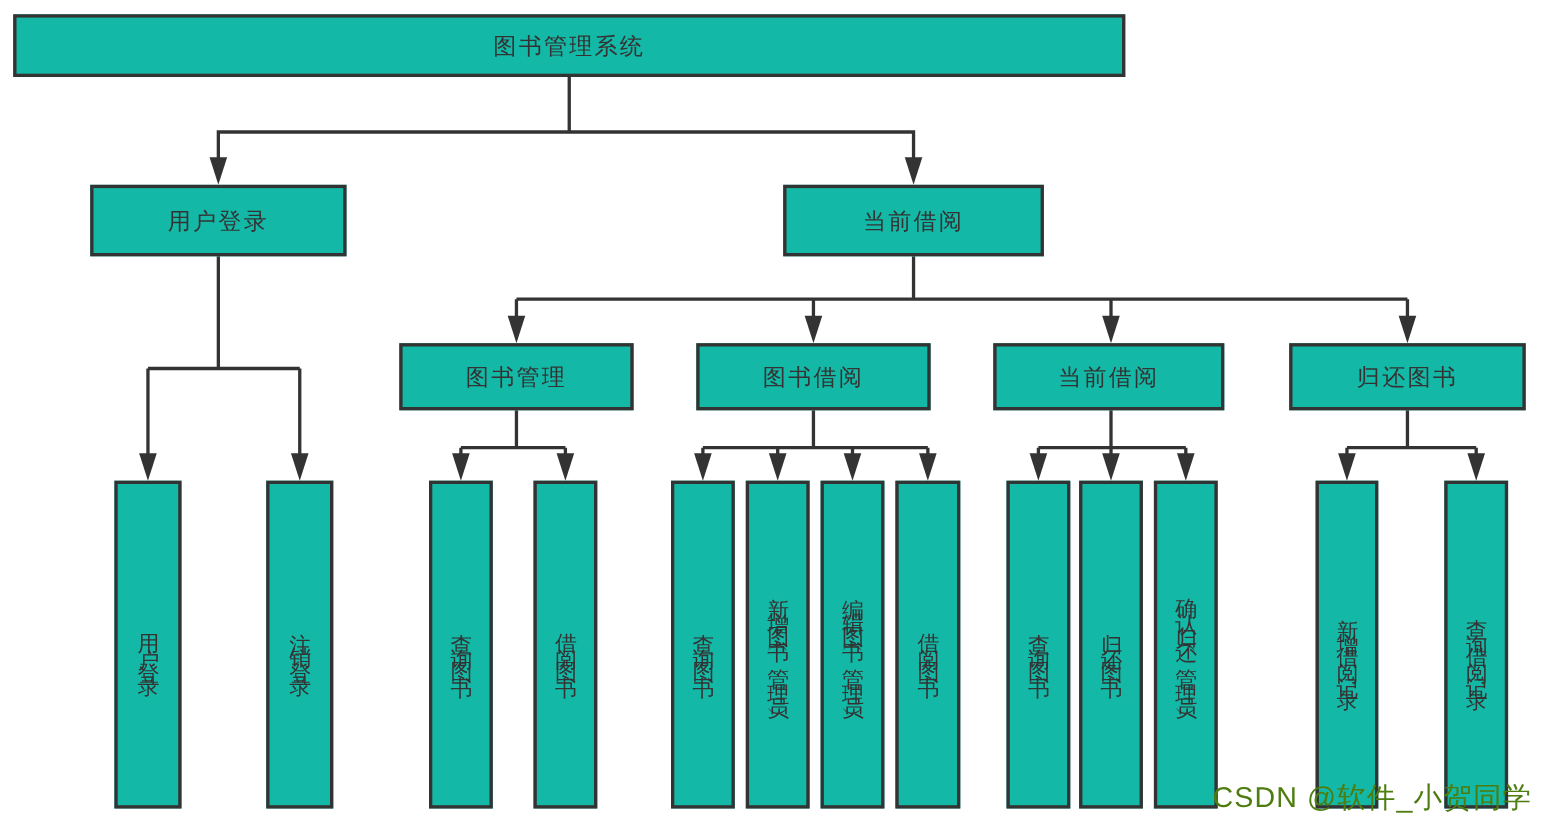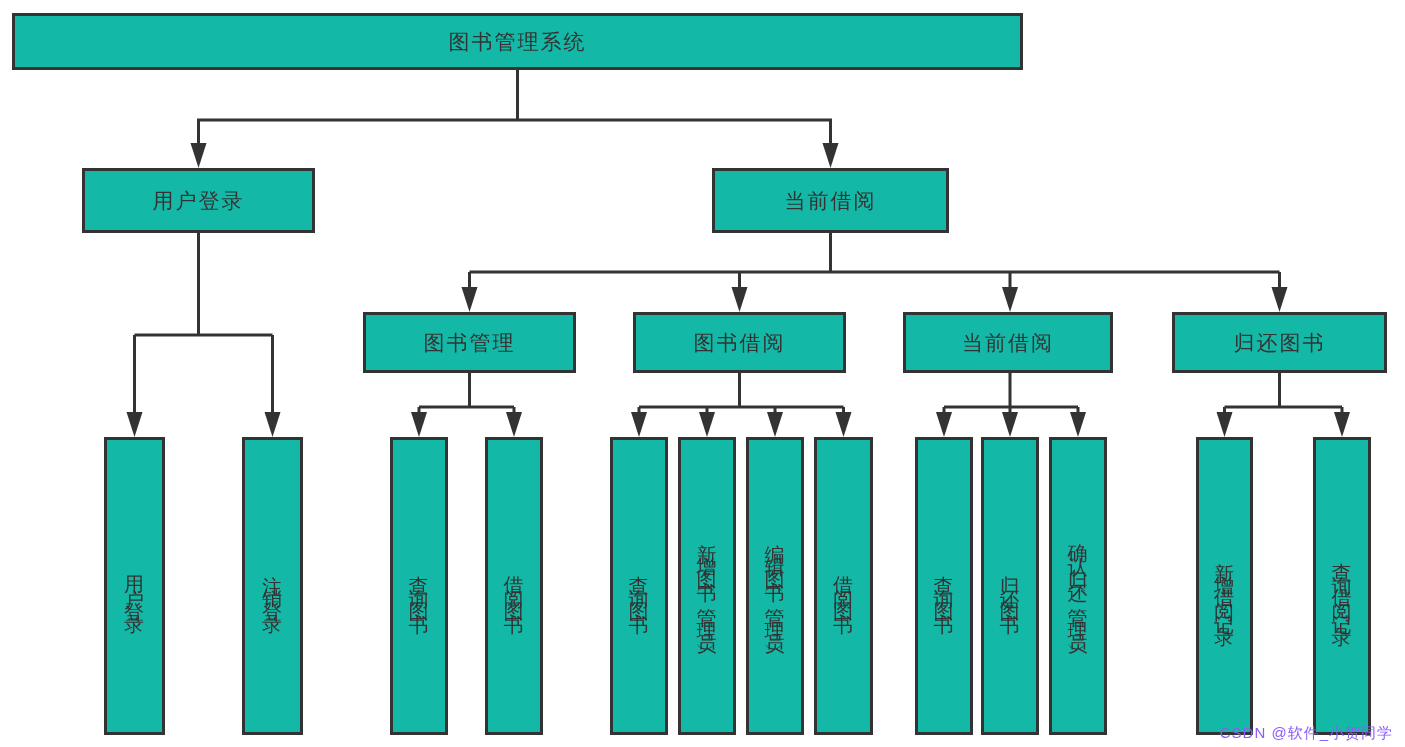--- a/index.html
+++ b/index.html
@@ -37,22 +37,22 @@
     writing-mode: vertical-lr;
     text-orientation: mixed;
     font-size: 20px;
     letter-spacing: 13px;
     line-height: 1;
   }
   .watermark {
     position: absolute;
     right: 12px;
     bottom: 4px;
-    font-size: 15px;
-    color: #8b5cf6;
+    font-size: 26px;
+    color: #4d7c0f;
     letter-spacing: 1px;
     white-space: nowrap;
   }
 </style>
 </head>
 <body>
 
 <div id="canvas">
 
   <svg id="connectors" width="1405" height="747" viewBox="0 0 1405 747">

